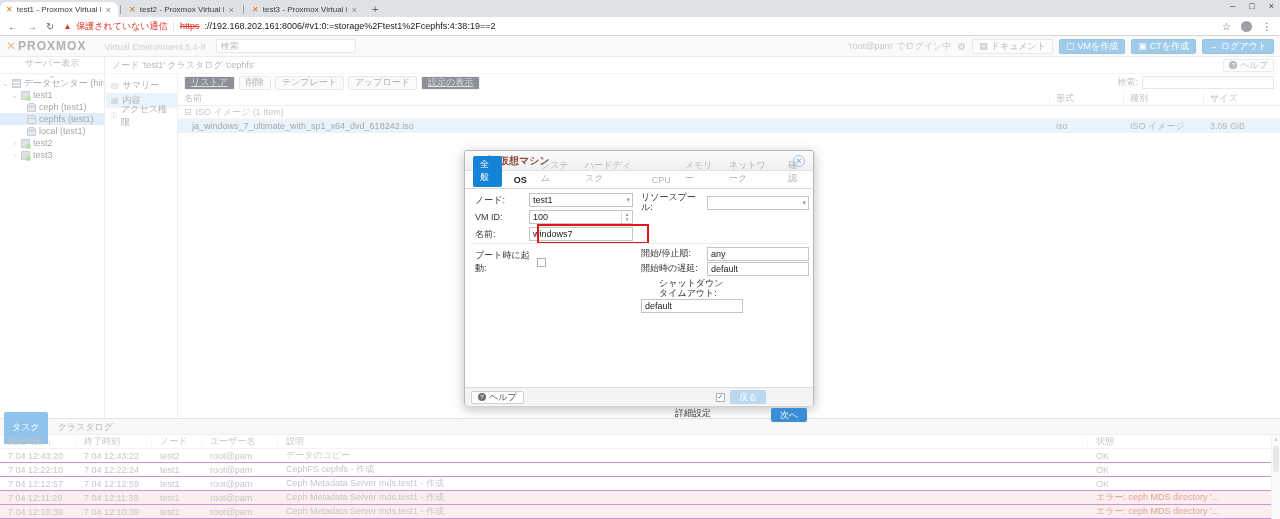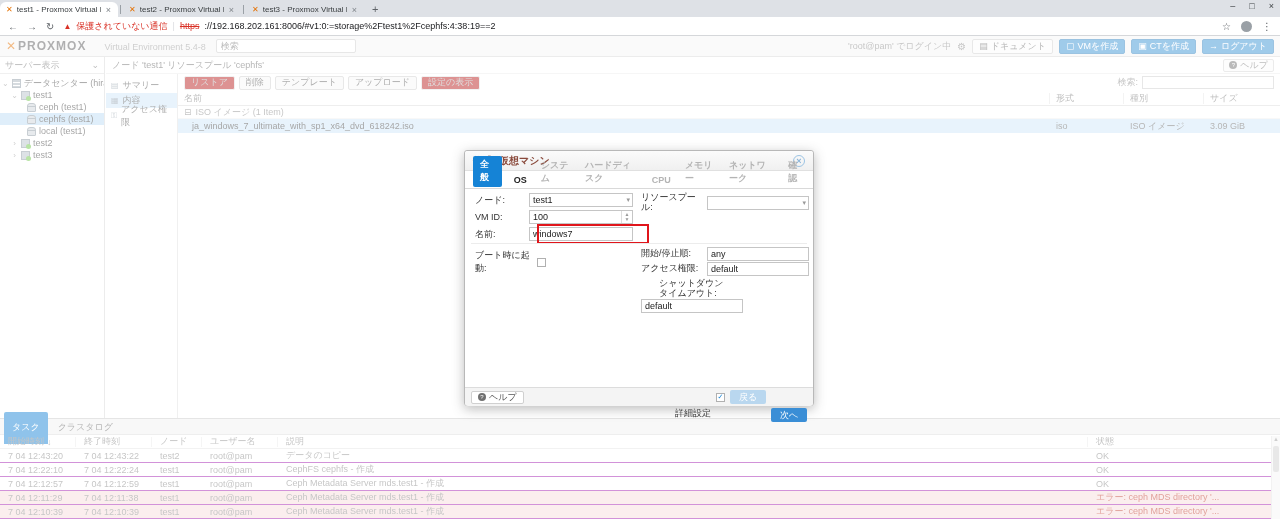--- a/index.html
+++ b/index.html
@@ -42,21 +42,21 @@
   .hsearch { margin-left:10px; width:140px; height:14px; border:1px solid #ccc; border-radius:2px; font-size:9px; padding:0 4px; color:#555; background:#fff; }
   .hright { margin-left:auto; display:flex; align-items:center; gap:6px; }
   .loginst { color:#8a8a8a; font-size:9px; }
   .hgear { color:#8a8a8a; font-size:10px; }
   .hbtn { height:15px; display:flex; align-items:center; gap:3px; padding:0 6px; border-radius:2px; font-size:9px; cursor:pointer; }
   .hbtn.gray { background:#fafafa; border:1px solid #d0d0d0; color:#666; }
   .hbtn.blue { background:#3892d4; border:1px solid #2f82c0; color:#fff; }
 
   
   .sidebar { position:absolute; left:0; top:57px; width:105px; height:361px; background:#fff; border-right:1px solid #d8d8d8; }
-  .viewsel { height:17px; border-bottom:1px solid #e0e0e0; display:flex; align-items:center; justify-content:space-between; padding:0 5px; color:#777; font-size:9px; }
+  .viewsel { height:17px; border-bottom:1px solid #e0e0e0; display:flex; align-items:center; justify-content:space-between; padding:0 5px; color:#777; font-size:9px;flex-direction:column; }
   .tree { padding-top:3px; }
   .titem { display:flex; align-items:center; gap:3px; height:12px; font-size:9px; color:#444; white-space:nowrap; overflow:hidden; cursor:pointer; }
   .titem.sel { background:#bcdcf5; }
   .tcaret { color:#999; font-size:8px; width:7px; text-align:center; }
   .ic { display:inline-block; width:9px; height:9px; position:relative; flex:0 0 9px; }
   .ic.dc { background:linear-gradient(#aab4bd 0 2px,#fff 2px 3px,#aab4bd 3px 5px,#fff 5px 6px,#aab4bd 6px 9px); border:1px solid #8d99a3; }
   .ic.node { background:#b9c2ca; border:1px solid #8d99a3; }
   .ic.node::after { content:""; position:absolute; right:-2px; bottom:-2px; width:5px; height:5px; border-radius:50%; background:#6cc644; }
   .ic.store { background:#cdd4da; border:1px solid #8d99a3; border-radius:3px 3px 1px 1px; }
   .ic.store::before { content:""; position:absolute; left:0; top:2px; right:0; height:1px; background:#8d99a3; }
@@ -67,21 +67,21 @@
   .helpbtn { margin-left:auto; height:13px; display:flex; align-items:center; gap:3px; border:1px solid #d5d5d5; background:#fafafa; border-radius:2px; padding:0 5px; color:#777; font-size:9px; cursor:pointer; }
   .qcirc { display:inline-flex; width:8px; height:8px; border-radius:50%; background:#707070; color:#fff; font-size:6px; align-items:center; justify-content:center; }
   .cbody { display:flex; height:344px; }
   .cmenu { width:72px; border-right:1px solid #e0e0e0; padding-top:4px; }
   .mitem { display:flex; align-items:center; gap:4px; height:15px; padding:0 5px; font-size:9px; color:#555; cursor:pointer; }
   .mitem.sel { background:#cfe6f8; }
   .micon { color:#8a98a5; font-size:8px; }
   .cmain { flex:1; position:relative; }
   .ctoolbar { height:17px; display:flex; align-items:center; gap:4px; padding:0 6px; }
   .tbtn { height:14px; display:flex; align-items:center; padding:0 6px; font-size:9px; border:1px solid #cfcfcf; border-radius:2px; background:#f6f6f6; color:#555; cursor:pointer; }
-  .tbtn.dis { color:#bdbdbd; border-color:#e2e2e2; background:#b91c1c; }
+  .tbtn.dis { color:#bdbdbd; border-color:#e2e2e2; background:#0f172a;text-decoration:underline; }
   .csearch { margin-left:auto; display:flex; align-items:center; gap:4px; color:#888; font-size:9px; }
   .csearch input { width:132px; height:13px; border:1px solid #ccc; font-size:9px; padding:0 3px; }
   .thead { height:15px; display:flex; align-items:center; border-bottom:1px solid #dcdcdc; color:#777; font-size:9px; }
   .thc { padding:0 6px; border-right:1px solid #e6e6e6; height:11px; display:flex; align-items:center; }
   .th-name { flex:1; border-right:1px solid #e6e6e6; }
   .th-fmt { width:74px; } .th-type { width:80px; } .th-size { width:76px; border-right:none; justify-content:flex-start; }
   .grow { height:13px; display:flex; align-items:center; gap:4px; padding:0 6px; color:#8a8a8a; font-size:9px; border-bottom:1px solid #f0f0f0; }
   .drow { height:14px; display:flex; align-items:center; font-size:9px; background:#cfe6f8; color:#444; cursor:pointer; }
   .dc1 { flex:1; padding:0 6px 0 14px; } .dc2 { width:74px; padding:0 6px; color:#666; } .dc3 { width:80px; padding:0 6px; color:#666; } .dc4 { width:76px; padding:0 6px; color:#666; }
 
@@ -99,21 +99,21 @@
   .tc { padding:0 0 0 8px; white-space:nowrap; overflow:hidden; }
   .c-start { width:76px; } .c-end { width:76px; } .c-node { width:50px; } .c-user { width:76px; } .c-desc { width:810px; } .c-st { flex:1; }
   .vscroll { position:absolute; right:0; top:17px; width:9px; height:84px; background:#f4f4f4; border-left:1px solid #e3e3e3; font-size:6px; color:#9a9a9a; text-align:center; }
   .vthumb { position:absolute; left:1px; right:1px; top:10px; height:26px; background:#cfcfcf; border-radius:2px; }
 
   
   .dlg { position:absolute; left:464px; top:150px; width:350px; height:256px; background:#fff; border:1px solid #b8b8b8; border-radius:3px; box-shadow:0 3px 12px rgba(60,60,60,0.35); z-index:60; }
   .dlg-title { height:20px; background:linear-gradient(#fbfbfb,#f0f0f0); border-bottom:1px solid #e0e0e0; display:flex; align-items:center; padding:0 8px; font-size:10px; font-weight:bold; color:#8a4a3c; border-radius:3px 3px 0 0; }
   .dlg-close { margin-left:auto; width:12px; height:12px; border:1px solid #9cc4e4; border-radius:50%; color:#8ab4d8; font-size:9px; line-height:10px; text-align:center; cursor:pointer; }
   .dlg-tabs { height:18px; display:flex; align-items:flex-end; gap:10px; padding:0 8px; border-bottom:1px solid #d9d9d9; }
-  .dtab { font-size:9px; color:#b4b4b4; padding:2px 2px 3px 2px; cursor:default;font-weight:bold; }
+  .dtab { font-size:9px; color:#b4b4b4; padding:2px 2px 3px 2px; cursor:default; }
   .dtab.on { background:#1583d6; color:#fff; border-radius:2px; padding:2px 7px 3px 7px; margin-bottom:1px; cursor:pointer; }
   .dtab.en { color:#222; font-weight:bold; cursor:pointer; }
   .dlg-body { position:relative; height:198px; }
   .frow { position:absolute; display:flex; align-items:center; font-size:9px; color:#333; }
   .flabel { width:54px; }
   .flabel.r { width:66px; line-height:1.1; }
   .finput { position:relative; width:104px; height:14px; border:1px solid #c5c5c5; background:#fff; display:flex; align-items:center; }
   .finput input { border:none; outline:none; width:100%; height:12px; font-size:9px; padding:0 3px; background:transparent; color:#222; font-family:inherit; }
   .finput .arr { position:absolute; right:2px; color:#9a9a9a; font-size:7px; }
   .finput .spin { position:absolute; right:0; top:0; width:11px; height:12px; border-left:1px solid #ddd; display:flex; flex-direction:column; align-items:center; justify-content:center; color:#9a9a9a; font-size:5px; line-height:5px; }
@@ -242,21 +242,21 @@
       <div class="titem" style="padding-left:11px;">
         <span class="tcaret">›</span>
         <span class="ic node"></span>
         <span>test3</span>
       </div>
     </div>
   </div>
 
   <div class="content">
     <div class="ctitle">
-      <span>ノード 'test1' リソースプール 'cephfs'</span>
+      <span>ノード 'test1' クラスタログ 'cephfs'</span>
       <div class="helpbtn">
         <span class="qcirc">?</span>
         <span>ヘルプ</span>
       </div>
     </div>
     <div class="cbody">
       <div class="cmenu">
         <div class="mitem">
           <span class="micon">▤</span>
           <span>サマリー</span>
@@ -422,21 +422,21 @@
       </div>
 
       <div class="frow" style="left:176px; top:58px;">
         <span class="flabel r">開始/停止順:</span>
         <div class="finput" style="width:102px;">
           <input value="any" style="">
         </div>
       </div>
 
       <div class="frow" style="left:176px; top:73px;">
-        <span class="flabel r">アクセス権限:</span>
+        <span class="flabel r">開始時の遅延:</span>
         <div class="finput" style="width:102px;">
           <input value="default" style="">
         </div>
       </div>
 
       <div class="frow" style="left:176px; top:90px;flex-direction:column;">
         <span class="flabel r">シャットダウンタイムアウト:</span>
         <div class="finput" style="width:102px;">
           <input value="default" style="">
         </div>

